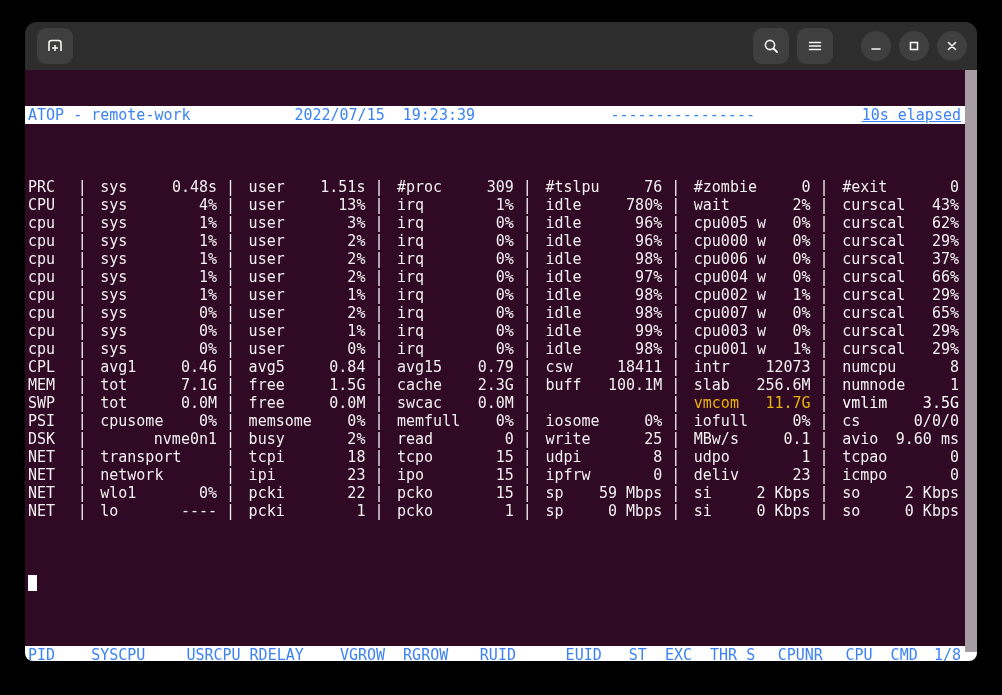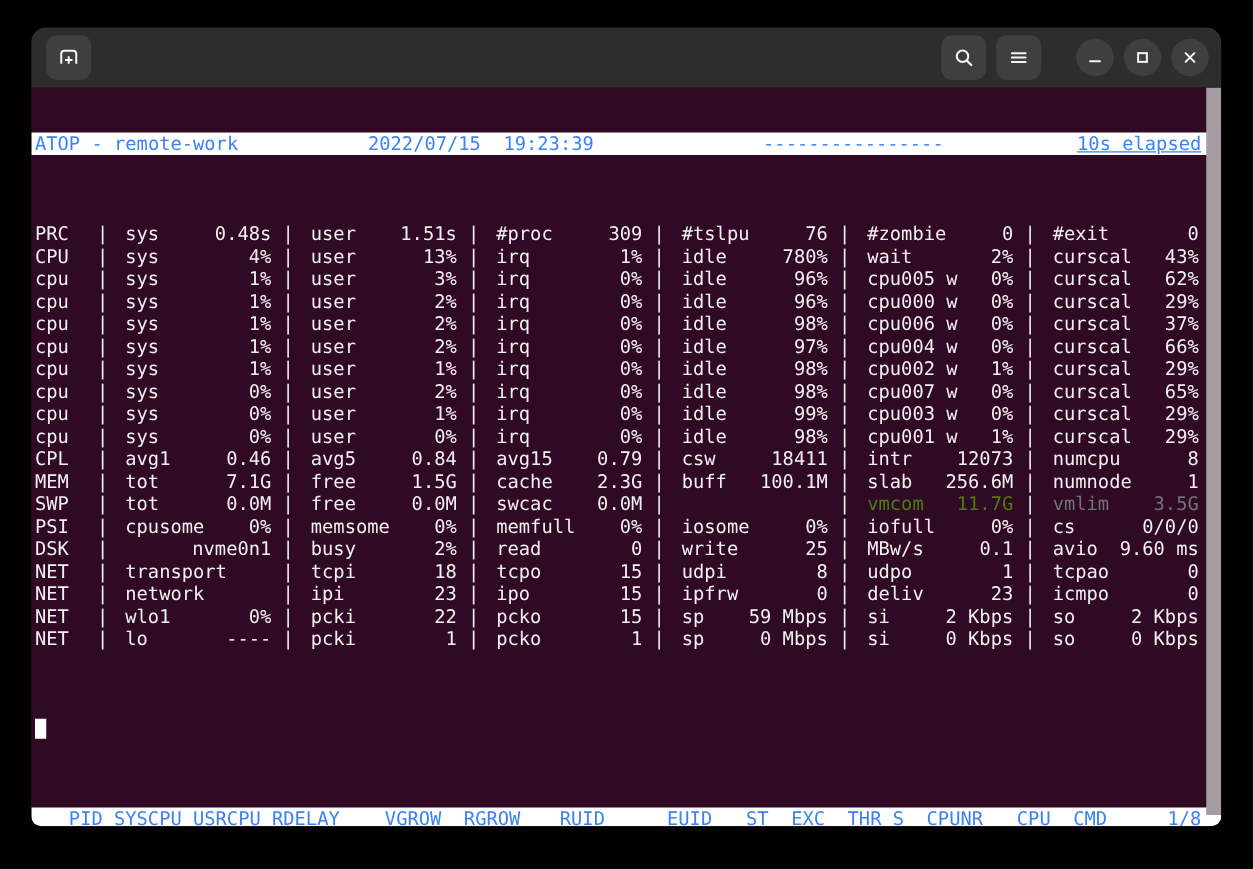--- a/index.html
+++ b/index.html
@@ -48,38 +48,38 @@
   .atop-header { display:block; }
   .ah-datetime { position:absolute; left:calc(3px + 29.5ch); }
   .ah-dashes   { position:absolute; left:calc(3px + 64.5ch); }
   .ah-elapsed  { position:absolute; right:16px;text-decoration:underline; }
   
   .stat-label { flex:0 0 5.5ch; }
   .cell { flex:1 1 0; display:flex; min-width:0; }
   .cell .k { margin-left:1.5ch; }
   .cell .v { margin-left:auto; margin-right:1ch; }
   .sep { flex:0 0 auto; }
-  .cyan  { color:#4d7c0f; }
-  .green { color:#737373; }
+  .cyan  { color:#eab308; }
+  .green { color:#ffffff; }
   
   .cursor { display:inline-block; width:9px; height:16px; margin-top:1px; background:#ffffff; }
   
-  .c-pid    { width:6ch;  text-align:right; }
+  .c-pid    { width:6ch;  text-align:left; }
   .c-syscpu { width:7ch;  text-align:right; }
-  .c-usrcpu { width:7ch;  text-align:right; }
+  .c-usrcpu { width:7ch;  text-align:right;padding-left:32px; }
   .c-rdelay { width:7ch;  text-align:right; }
   .c-vgrow  { width:9ch;  text-align:right; }
   .c-rgrow  { width:7ch;  text-align:right; }
   .c-ruid   { width:9ch;  text-align:center; padding-left:1ch; }
   .c-euid   { width:10ch; text-align:center; }
   .c-st     { width:3ch;  text-align:left; }
   .c-exc    { width:4ch;  text-align:right; }
   .c-thr    { width:5ch;  text-align:right; }
   .c-s      { width:3ch;  text-align:left; padding-left:1ch; }
-  .c-cpunr  { width:6ch;  text-align:left; }
+  .c-cpunr  { width:6ch;  text-align:center; }
   .c-cpu    { width:5ch;  text-align:right; }
   .c-cmd    { flex:1; text-align:left; padding-left:2ch; }
   .page-ind { position:absolute; right:16px; }
   
   .scrollbar {
     position:absolute; top:0; right:0; width:12px; height:582px;
     background:#a59da3;
   }
 </style>
 </head>

